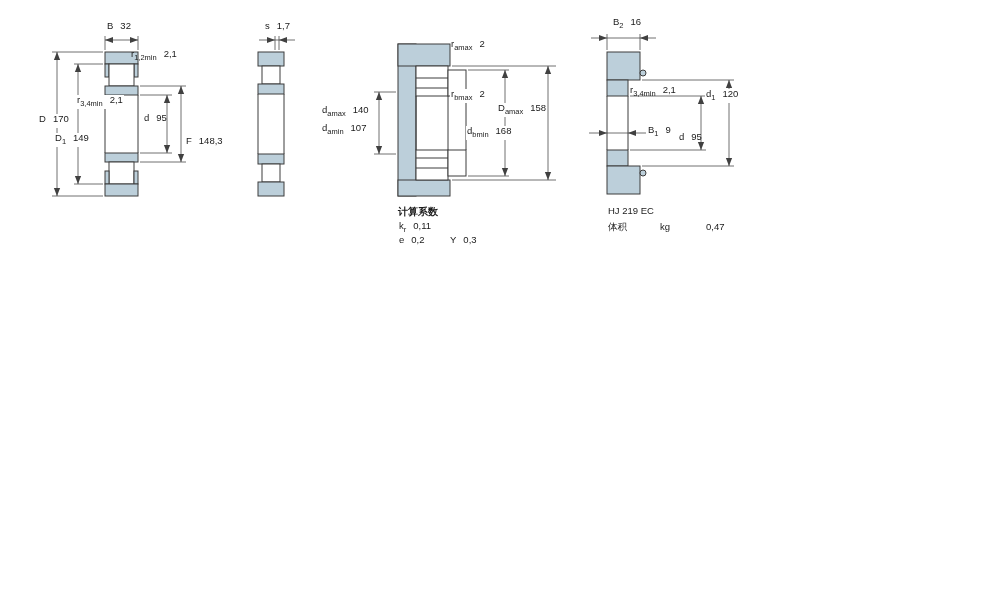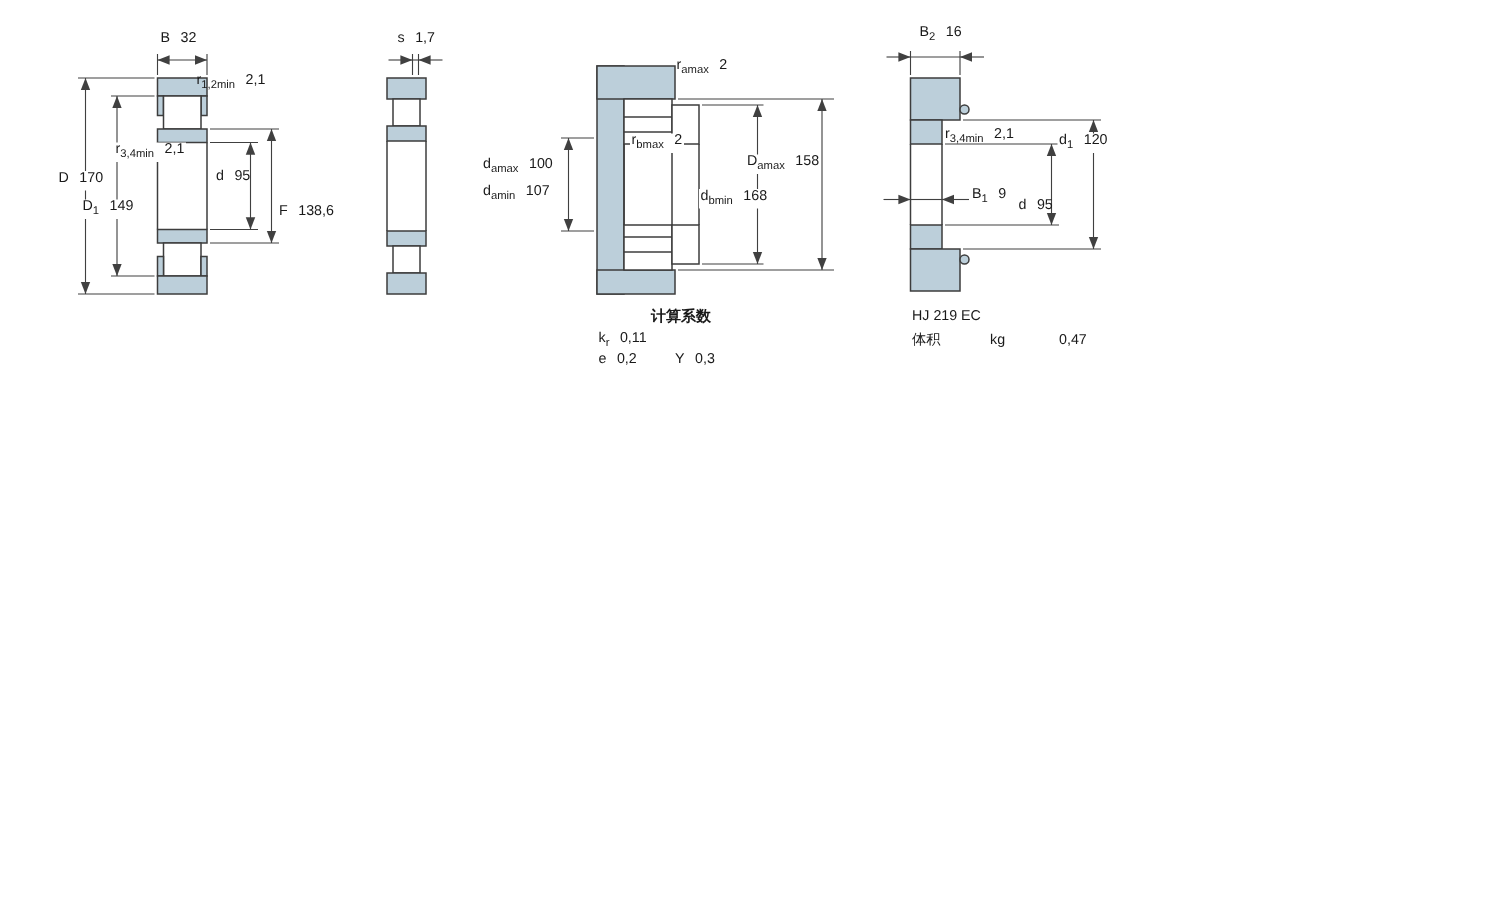--- a/index.html
+++ b/index.html
@@ -2,21 +2,21 @@
 <html><head>
 <meta charset="utf-8">
 <style>
   html,body{margin:0;padding:0;background:#fff;}
   .stage{position:relative;width:1000px;height:600px;background:#fff;overflow:hidden;}
   .stage svg{position:absolute;left:0;top:0;}
   .lbl{position:absolute;font-family:"Liberation Sans","DejaVu Sans",sans-serif;font-size:9.5px;color:#1a1a1a;white-space:nowrap;line-height:1.15;}
   .lbl sub{font-size:7.5px;}
   .lbl .v{margin-left:7px;text-align:center;}
   .bg{background:#ffffff;padding:0 1px;}
-  .bold{font-weight:700;font-size:10px;margin-left:36px;}
+  .bold{font-weight:700;font-size:10px;}
   .s{fill:#bccfda;stroke:#3d3d3d;stroke-width:1;}
   .w{fill:#ffffff;stroke:#3d3d3d;stroke-width:1;}
   .ln{stroke:#3d3d3d;stroke-width:1;fill:none;}
   .dim line{stroke:#404040;stroke-width:0.75;fill:none;}
 </style>
 </head>
 <body>
 
 <div class="stage">
 
@@ -158,27 +158,27 @@
       </g>
     </g>
   </svg>
 
   <div class="lbl" style="left:107px;top:21px"><span>B</span><sub></sub><span class="v">32</span></div>
   <div class="lbl" style="left:131px;top:49px"><span>r</span><sub>1,2min</sub><span class="v">2,1</span></div>
   <div class="lbl bg" style="left:76px;top:95px"><span>r</span><sub>3,4min</sub><span class="v">2,1</span></div>
   <div class="lbl bg" style="left:38px;top:114px"><span>D</span><sub></sub><span class="v">170</span></div>
   <div class="lbl bg" style="left:54px;top:133px"><span>D</span><sub>1</sub><span class="v">149</span></div>
   <div class="lbl" style="left:144px;top:113px"><span>d</span><sub></sub><span class="v">95</span></div>
-  <div class="lbl" style="left:186px;top:136px"><span>F</span><sub></sub><span class="v">138,6</span></div>
+  <div class="lbl" style="left:186px;top:136px"><span>F</span><sub></sub><span class="v">148,3</span></div>
 
   <div class="lbl" style="left:265px;top:21px"><span>s</span><sub></sub><span class="v">1,7</span></div>
 
   <div class="lbl" style="left:451px;top:39px"><span>r</span><sub>amax</sub><span class="v">2</span></div>
-  <div class="lbl bg" style="left:420px;top:89px"><span>r</span><sub>bmax</sub><span class="v">2</span></div>
-  <div class="lbl" style="left:322px;top:105px"><span>d</span><sub>amax</sub><span class="v">100</span></div>
+  <div class="lbl bg" style="left:450px;top:89px"><span>r</span><sub>bmax</sub><span class="v">2</span></div>
+  <div class="lbl" style="left:322px;top:105px"><span>d</span><sub>amax</sub><span class="v">140</span></div>
   <div class="lbl" style="left:322px;top:123px"><span>d</span><sub>amin</sub><span class="v">107</span></div>
   <div class="lbl bg" style="left:497px;top:103px"><span>D</span><sub>amax</sub><span class="v">158</span></div>
   <div class="lbl bg" style="left:466px;top:126px"><span>d</span><sub>bmin</sub><span class="v">168</span></div>
   <div class="lbl bold" style="left:398px;top:206px">计算系数</div>
   <div class="lbl" style="left:399px;top:221px"><span>k</span><sub>r</sub><span class="v">0,11</span></div>
   <div class="lbl" style="left:399px;top:235px"><span>e</span><sub></sub><span class="v">0,2</span></div>
   <div class="lbl" style="left:450px;top:235px"><span>Y</span><sub></sub><span class="v">0,3</span></div>
 
   <div class="lbl" style="left:613px;top:17px"><span>B</span><sub>2</sub><span class="v">16</span></div>
   <div class="lbl" style="left:630px;top:85px"><span>r</span><sub>3,4min</sub><span class="v">2,1</span></div>

